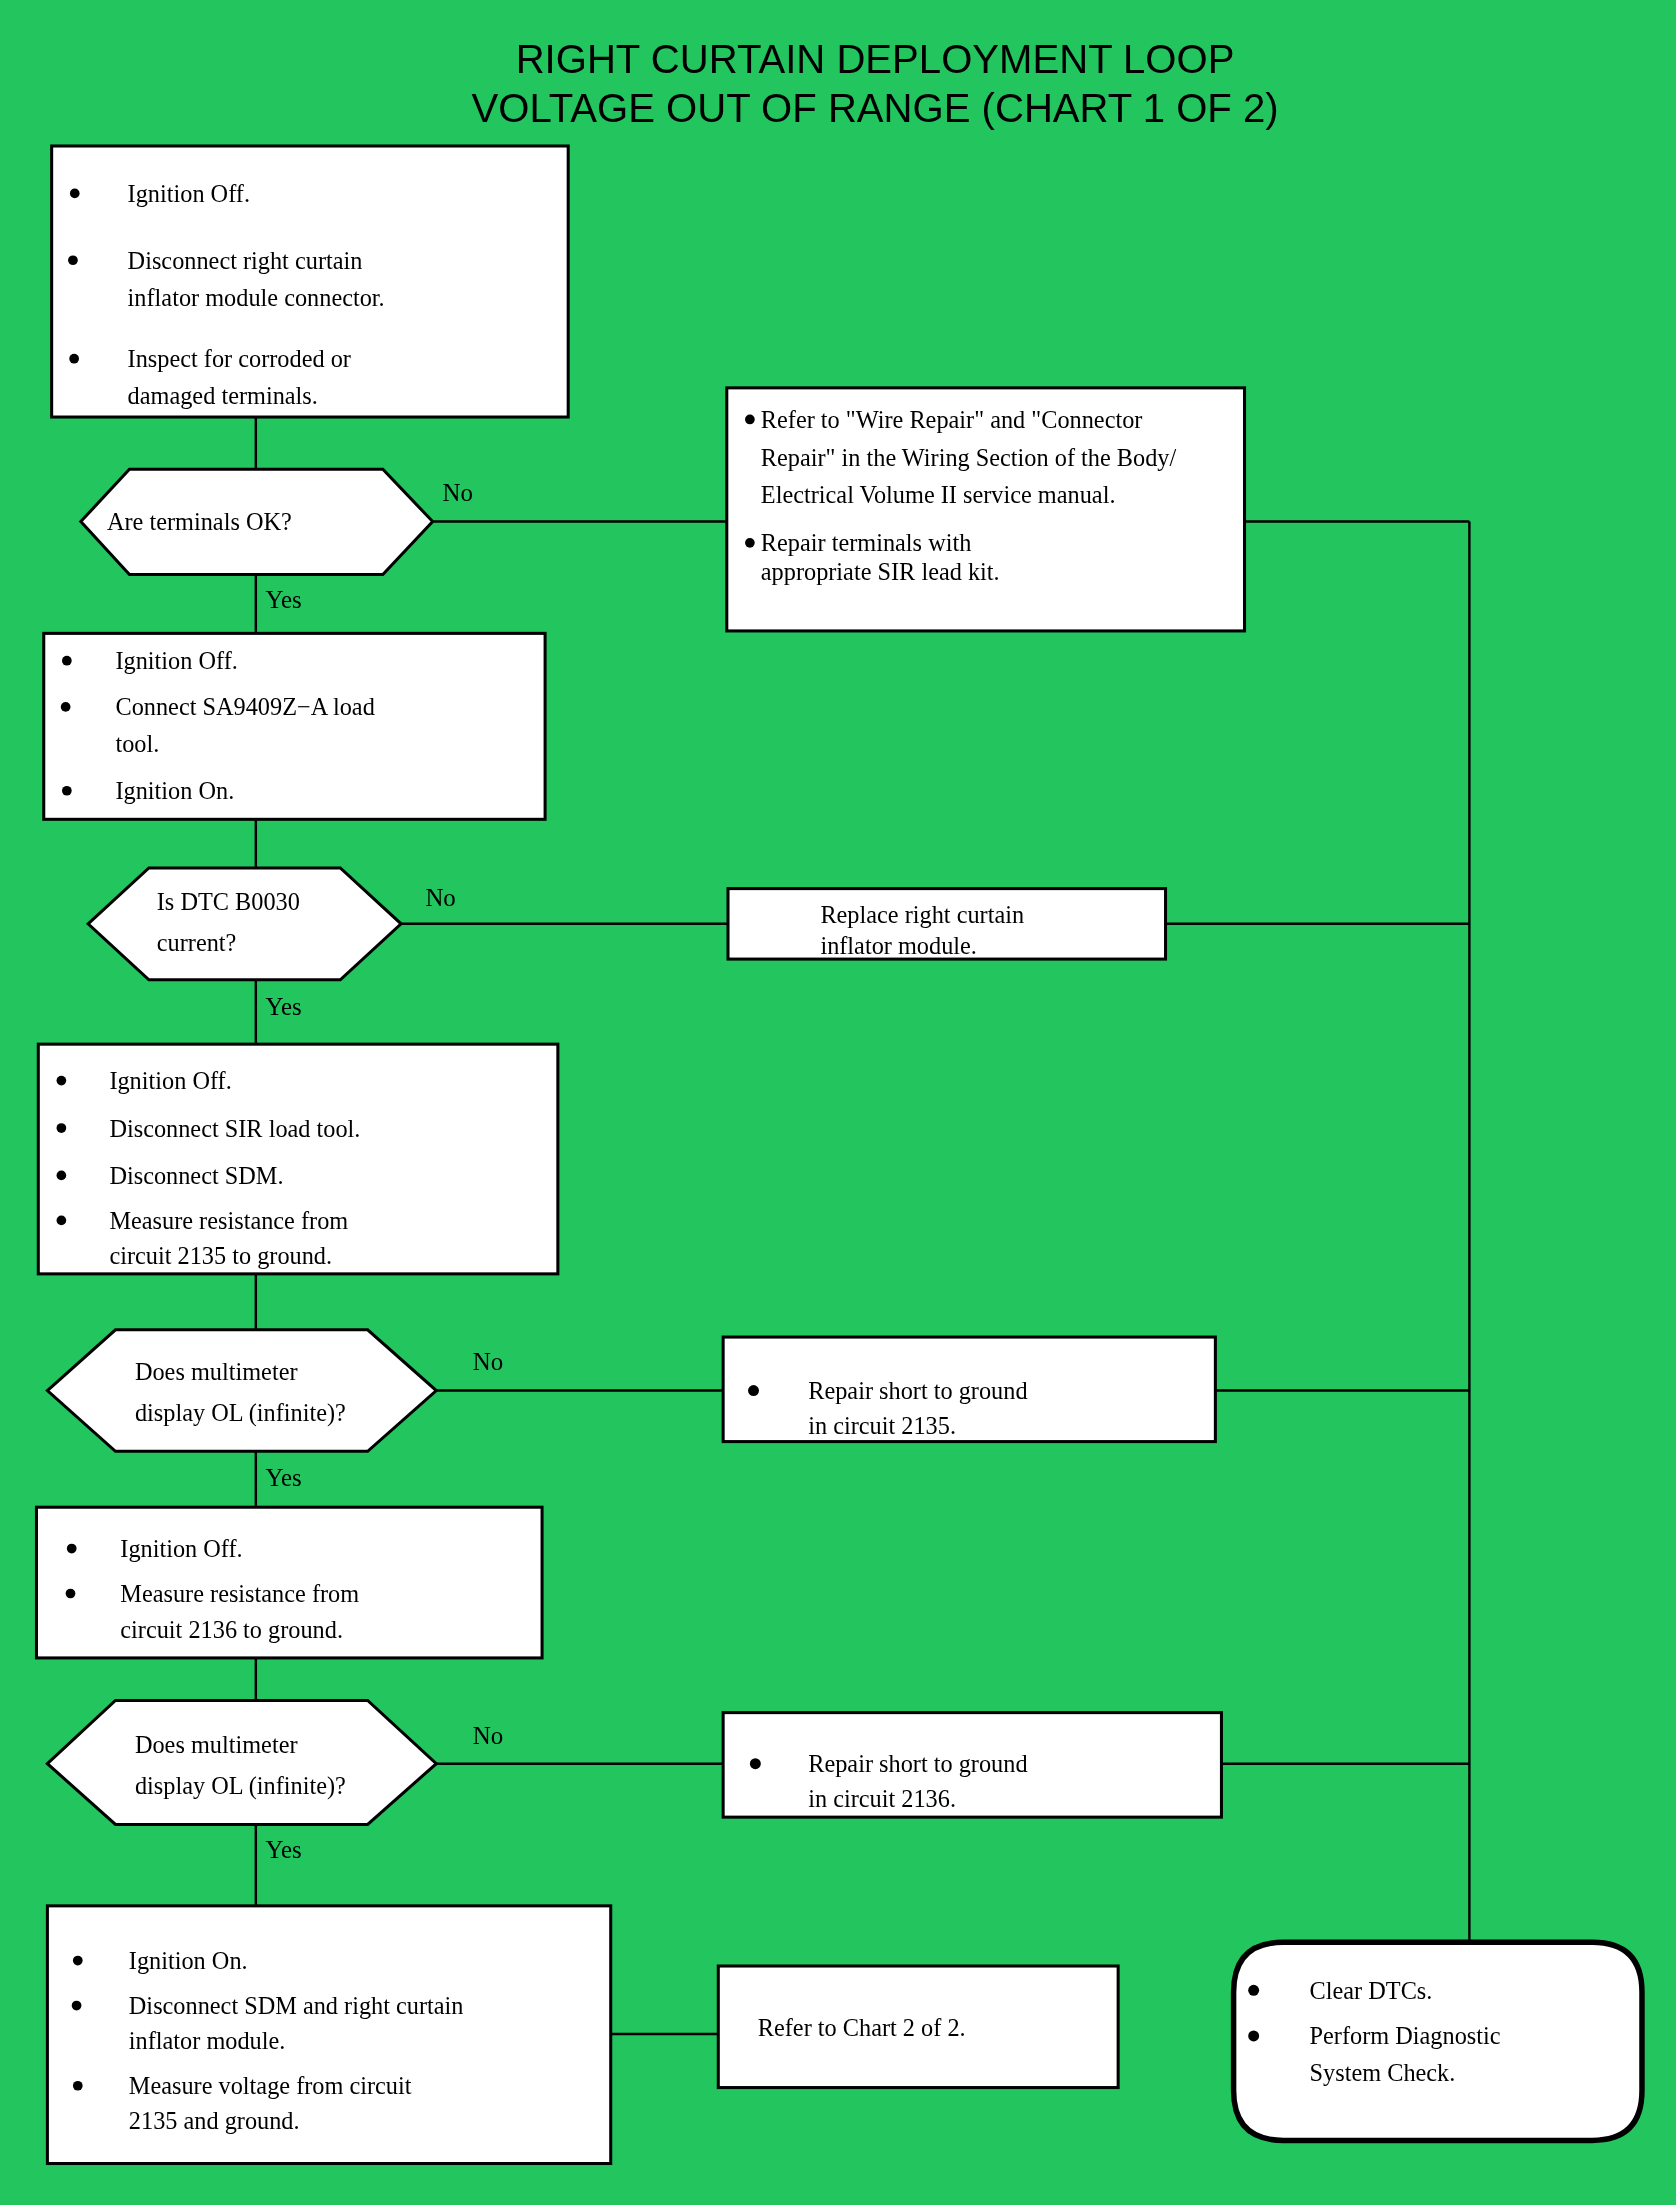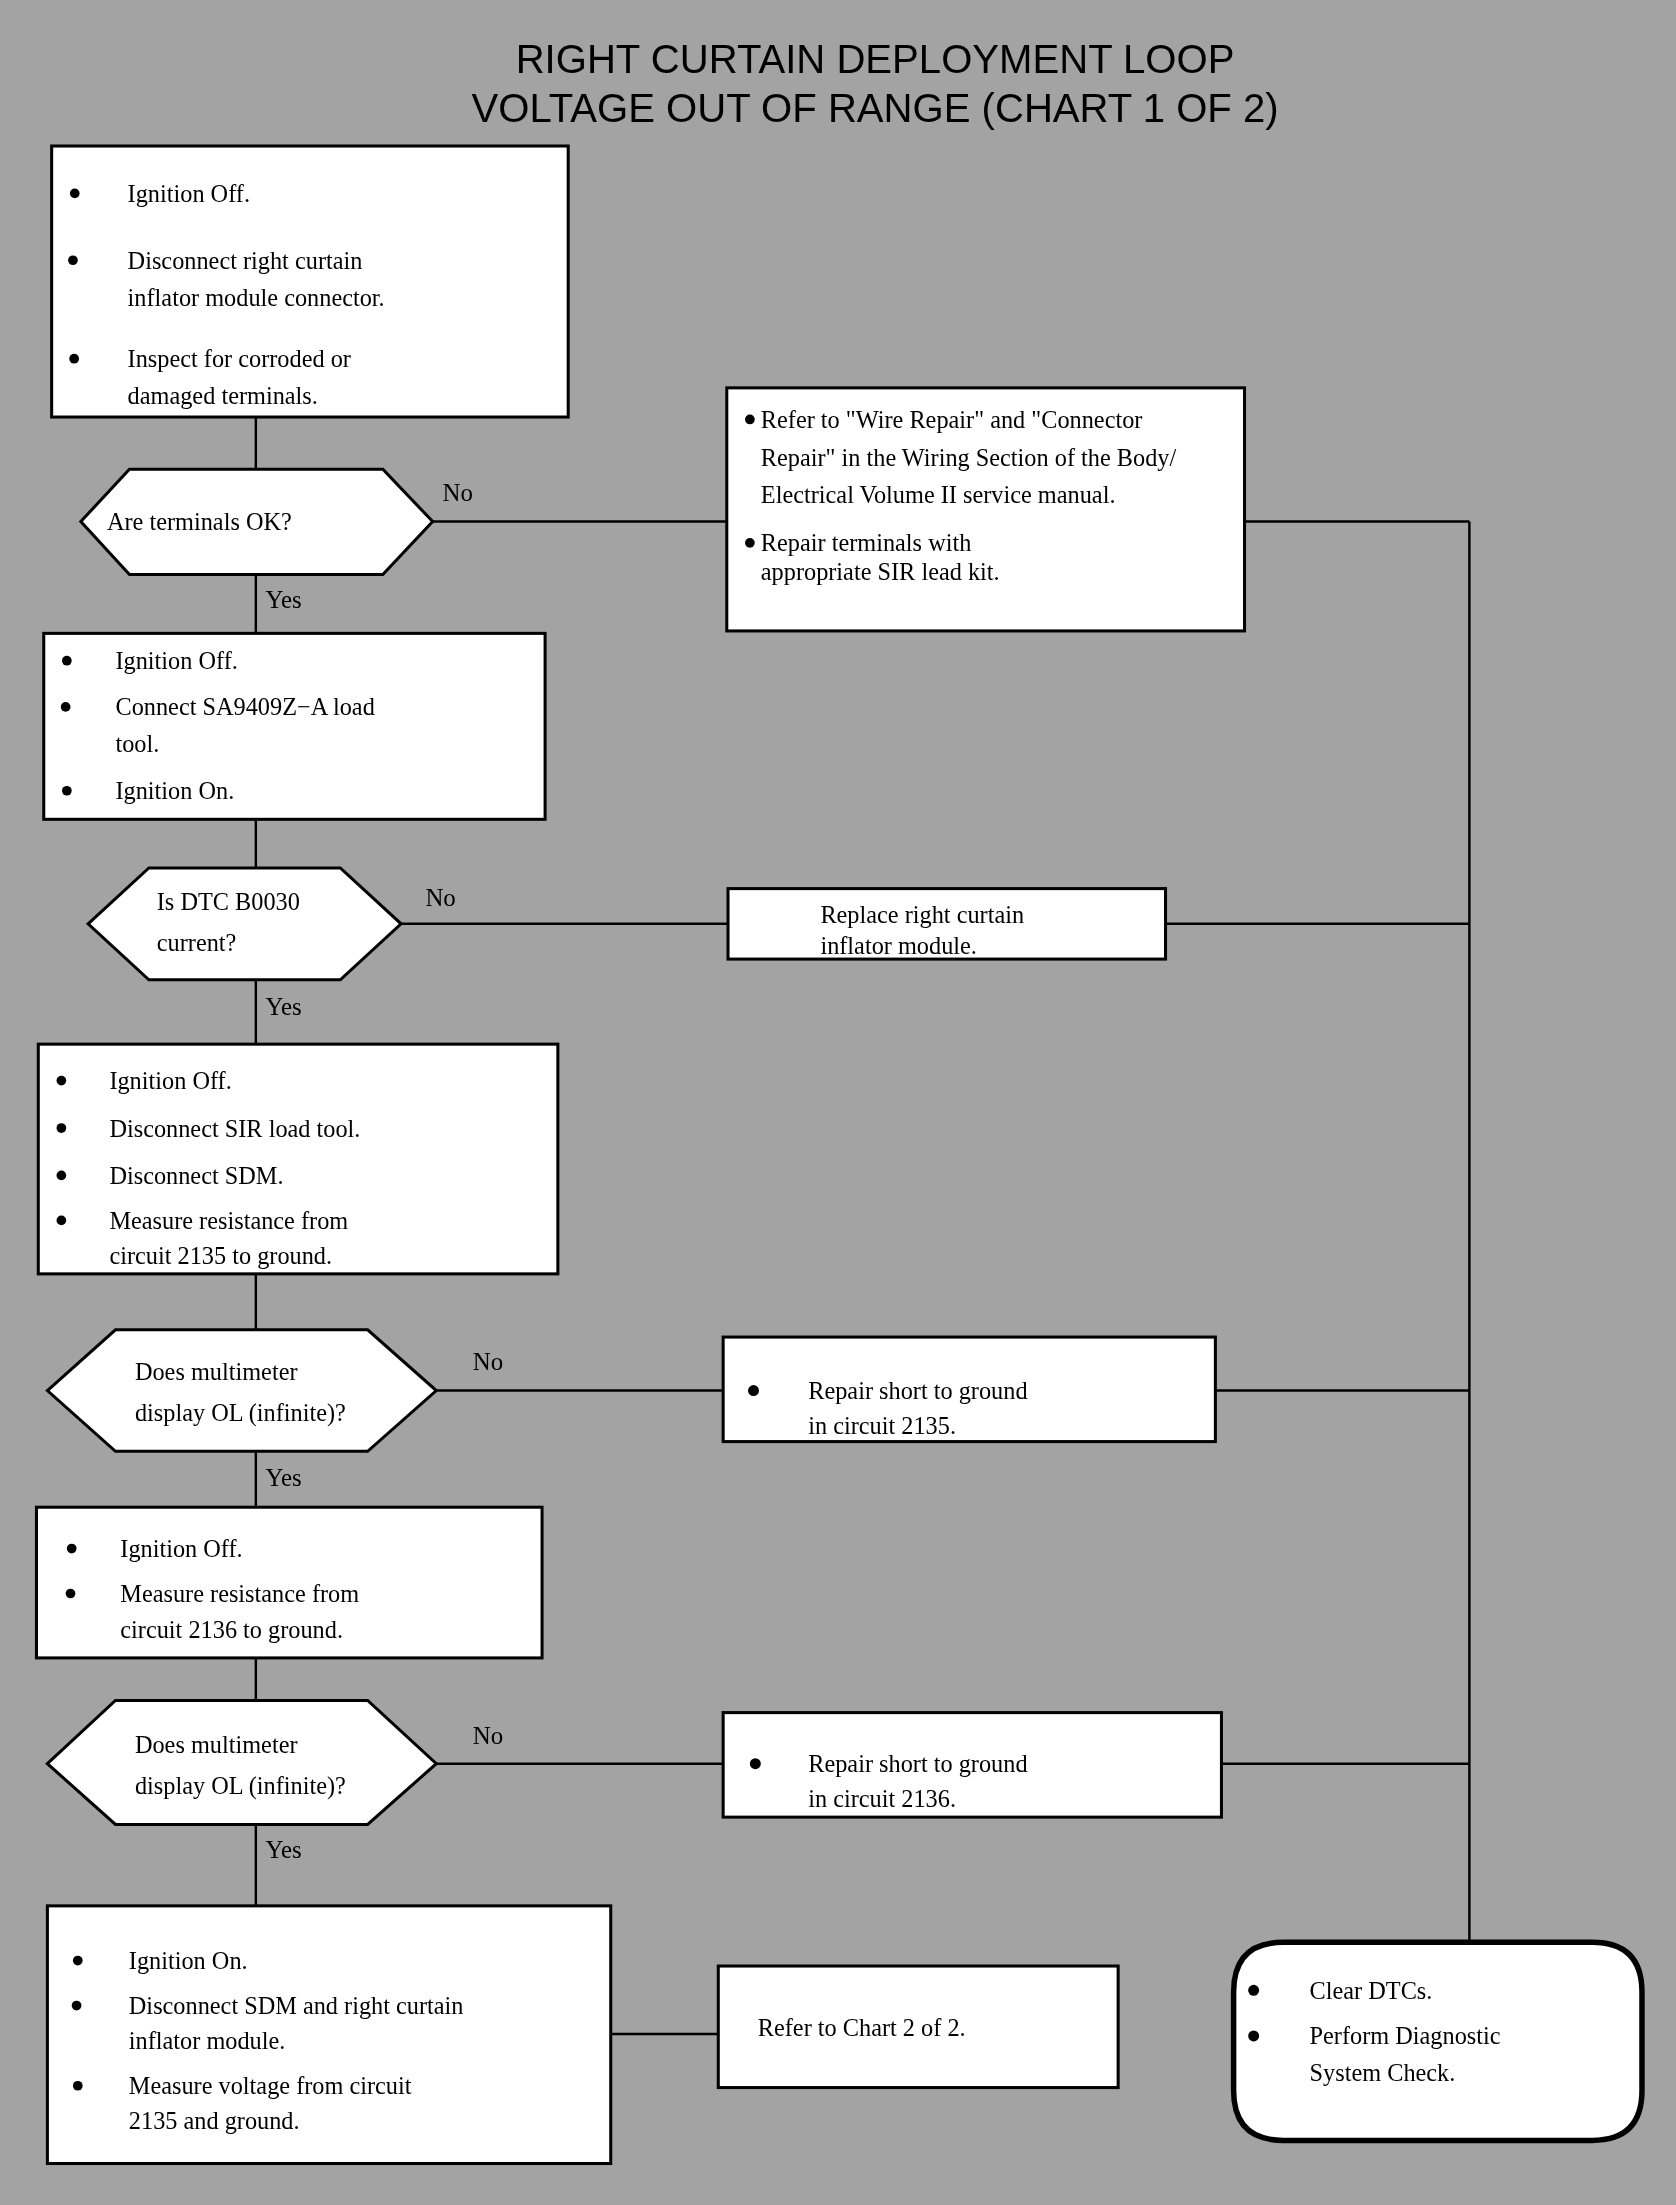--- a/index.html
+++ b/index.html
@@ -7,21 +7,21 @@
     padding: 0;
     background: #ffffff;
   }
   body {
     font-family: "Liberation Serif", "DejaVu Serif", serif;
   }
   #chart-root {
     position: relative;
     width: 1676px;
     height: 2205px;
-    background: #a3a3a3;
+    background: #22c55e;
     overflow: hidden;
   }
   svg.flow {
     position: absolute;
     left: 0;
     top: 0;
     width: 1676px;
     height: 2205px;
   }
   .shape-stroke {

